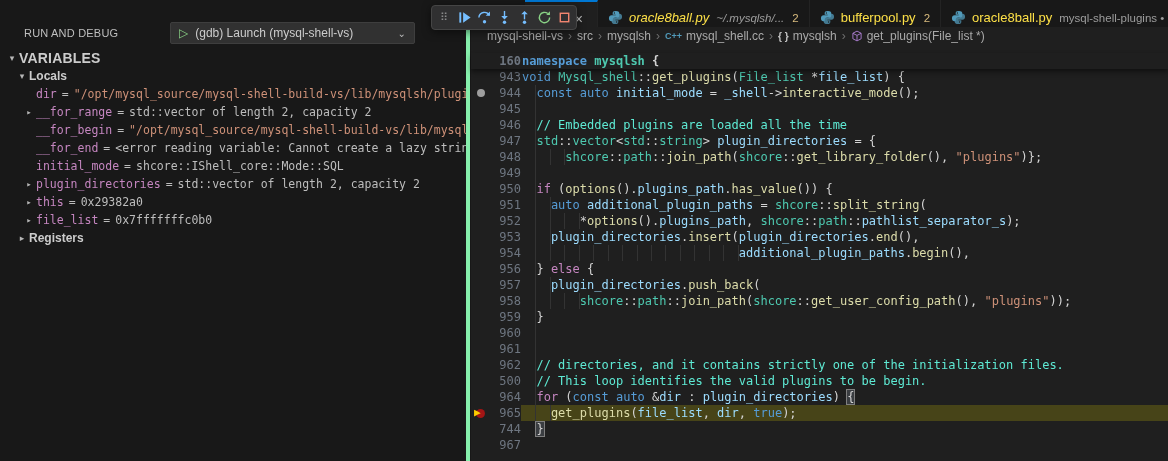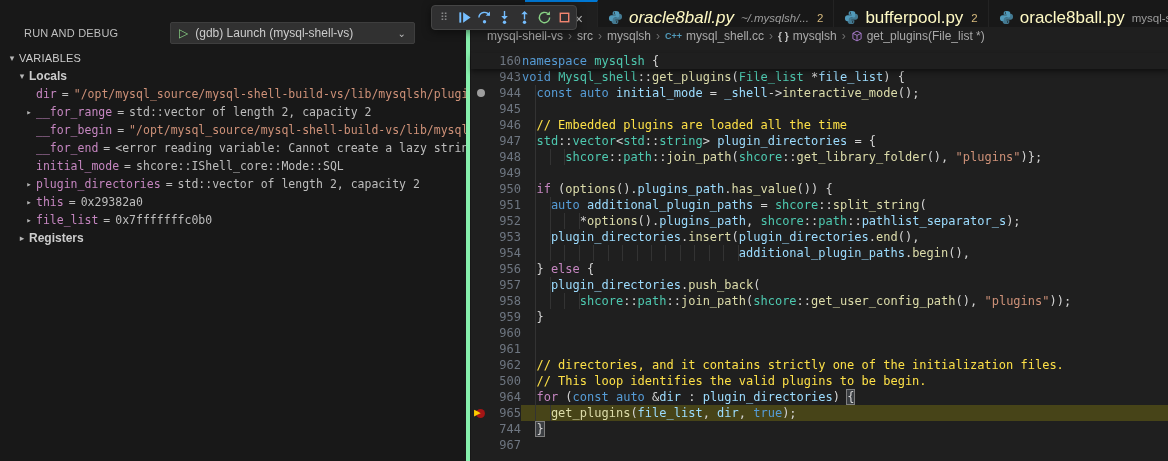--- a/index.html
+++ b/index.html
@@ -13,62 +13,62 @@
   .sb-title { position:absolute; left:24px; top:11px; font-size:11px; color:#bfbfbf; letter-spacing:.2px; white-space:nowrap; }
   .launch-select { position:absolute; left:170px; top:6px; width:245px; height:22px; background:#313131; border:1px solid #3e3e3e; border-radius:2px; display:flex; align-items:center; padding:0 8px; cursor:pointer; }
   .launch-play { color:#89d185; font-size:12px; margin-right:7px; line-height:1; }
   .launch-label { color:#cccccc; font-size:12px; flex:1; white-space:nowrap; overflow:hidden; }
   .launch-chevron { color:#bbbbbb; font-size:10px; margin-left:6px; }
 
   .tree { position:relative; }
   .trow { height:18px; display:flex; align-items:center; white-space:nowrap; overflow:hidden; cursor:pointer; }
   .trow .twisty { color:#b6b6b6; font-size:9px; width:14px; flex:none; text-align:center; }
   .sect-row { padding-left:5px; }
-  .sect-label { font-size:11px; font-weight:normal; color:#cccccc; letter-spacing:.2px; }
+  .sect-label { font-size:14px; font-weight:bold; color:#cccccc; letter-spacing:.2px; }
   .scope-row { padding-left:15px; }
   .scope-label { font-size:12px; font-weight:bold; color:#cccccc; }
   .vrow { padding-left:22px; font-family:"DejaVu Sans Mono", monospace; font-size:11.5px; }
   .vname { color:#c586c0; }
   .veq { color:#bdbdbd; padding:0 5px; }
   .vval { color:#bdbdbd; }
   .vval.string { color:#ce9178; }
 
   
   .main { position:absolute; left:471px; top:0; width:697px; height:461px; background:#1f1f1f; }
 
   .tabbar { position:absolute; left:0; top:0; width:697px; height:35px; background:#181818; display:flex; overflow:hidden; }
   .tab-spacer { width:54px; flex:none; background:#181818; }
   .tab { flex:none; display:flex; align-items:center; padding:0 10px; border-right:1px solid #232323; background:#181818; height:35px; cursor:pointer; }
   .tab.active-stub { width:73px; background:#1f1f1f; border-top:2px solid #0078d4; justify-content:flex-end; }
   .tab .pyicon { width:15px; height:15px; margin-right:6px; flex:none; }
-  .tab-name { font-size:17px; color:#fef9c3; white-space:nowrap; }
+  .tab-name { font-size:13px; color:#fde047; white-space:nowrap; }
   .tab-desc { font-size:11.5px; color:#9d9d9d; margin-left:7px; white-space:nowrap; }
   .tab-badge { font-size:11.5px; color:#d7ba7d; margin-left:8px; white-space:nowrap; }
   .tab.preview .tab-name, .tab.preview .tab-desc { font-style:italic; }
   .tab-close { color:#c5c5c5; font-size:14px; line-height:1; padding:2px 4px; cursor:pointer; }
 
   .breadcrumb { position:absolute; left:0; top:27px; width:697px; height:18px; display:flex; align-items:center; padding-left:16px; background:#1f1f1f; }
   .bc-item { display:flex; align-items:center; color:#a9a9a9; font-size:12px; white-space:nowrap; cursor:pointer; }
   .bc-sep { color:#6e6e6e; font-size:12px; padding:0 5px; }
   .bc-ico { margin-right:4px; display:inline-flex; align-items:center; }
   .ico-cpp { color:#519aba; font-size:9px; font-weight:bold; }
   .ico-ns { color:#c5c5c5; font-size:10px; font-weight:bold; }
 
   
   .code { position:absolute; left:0; top:53px; width:697px; height:408px; background:#1f1f1f; font-family:"DejaVu Sans Mono", monospace; }
   .cl { display:flex; height:16px; line-height:16px; font-size:12px; white-space:pre; position:relative; }
-  .cl.sticky { background:#1f1f1f; box-shadow:0 3px 5px rgba(0,0,0,.45); position:relative; z-index:3; }
+  .cl.sticky { background:#1f1f1f; box-shadow:0 3px 5px rgba(0,0,0,.45); position:relative; z-index:3;font-weight:bold; }
   .cl .glyph { width:22px; flex:none; position:relative; }
   .cl .num { width:28px; flex:none; text-align:right; color:#6e7681; font-size:12px; }
   .cl .codetext { flex:1; padding-left:1px; overflow:hidden; }
   .cl.current .codetext { background:#474418; }
   .indent { display:inline-block; height:16px; vertical-align:top;
             background:repeating-linear-gradient(90deg, transparent 0, transparent calc(2ch - 1px), #333333 calc(2ch - 1px), #333333 2ch); }
   .tk-k{color:#569cd6}.tk-c{color:#c586c0}.tk-t{color:#4ec9b0}.tk-f{color:#dcdcaa}
-  .tk-v{color:#9cdcfe}.tk-s{color:#ce9178}.tk-m{color:#fde047}.tk-p{color:#d4d4d4}
+  .tk-v{color:#9cdcfe}.tk-s{color:#ce9178}.tk-m{color:#5eead4}.tk-p{color:#d4d4d4}
   .tk-hl { outline:1px solid #7f7f7f; background:#3a3d41; }
   .bp-dot { position:absolute; left:6px; top:4px; width:8px; height:8px; border-radius:50%; background:#9e9e9e; }
   .cur-arrow { position:absolute; left:3px; top:1px; width:14px; height:14px; }
   .cur-arrow::before { content:""; position:absolute; left:2px; top:3px; width:9px; height:9px; border-radius:50%; background:#a31515; }
   .cur-arrow::after { content:"▶"; position:absolute; left:0; top:0; color:#ffcc00; font-size:11px; line-height:14px; }
 
   
   .dbg-toolbar { position:absolute; left:431px; top:5px; height:25px; background:#303031; border:1px solid #454545; border-radius:4px; box-shadow:0 2px 8px rgba(0,0,0,.5); display:flex; align-items:center; padding:0 2px; z-index:10; }
   .dbg-btn { width:20px; height:21px; display:flex; align-items:center; justify-content:center; cursor:pointer; border-radius:3px; }
   .dbg-btn svg { display:block; }

